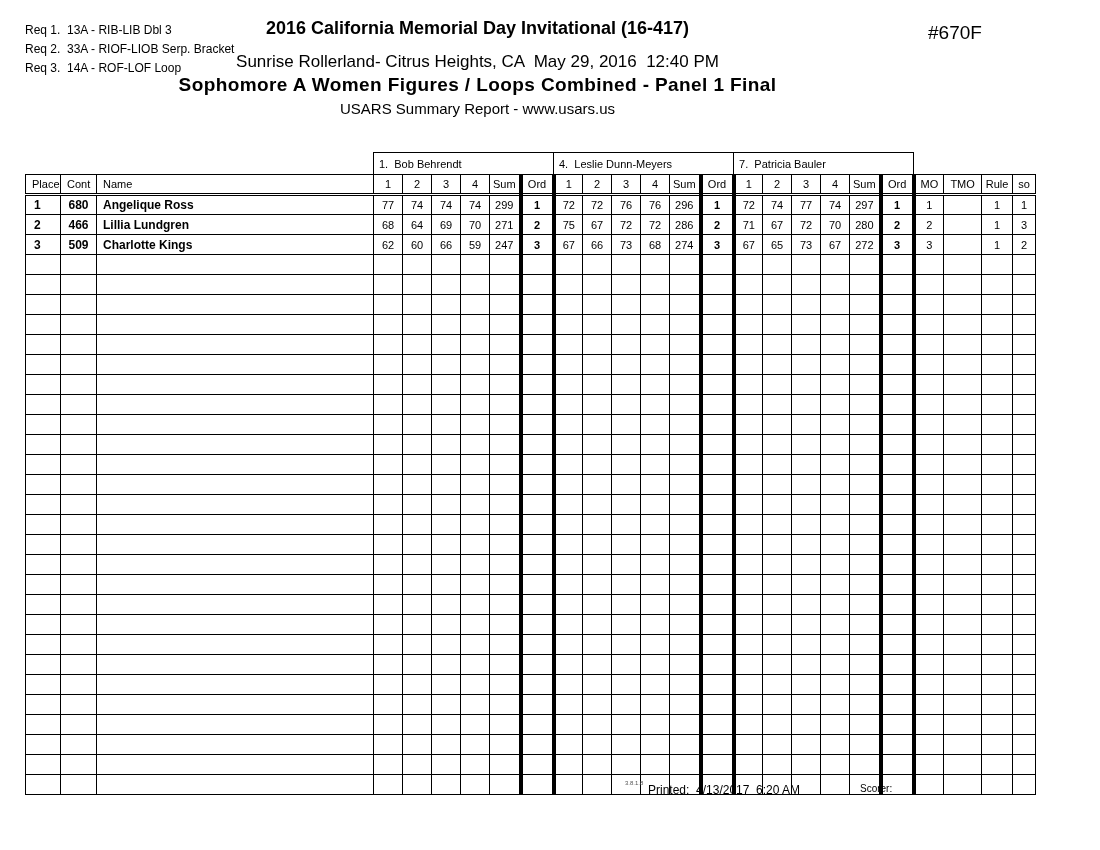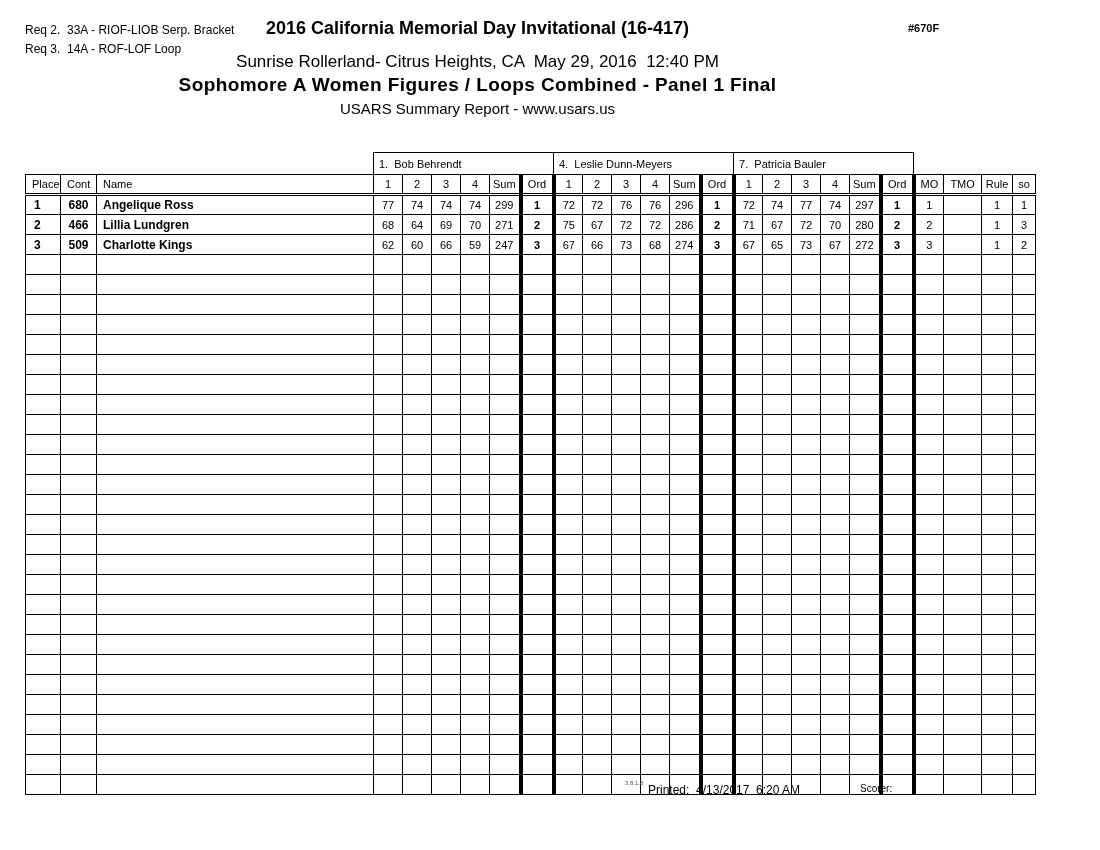--- a/index.html
+++ b/index.html
@@ -21,22 +21,22 @@
   }
   .title-block {
     position: absolute; left: 0; top: 18px; width: 955px;
     text-align: center; z-index: 2;
   }
   .title-main  { font-size: 18px; font-weight: bold; }
   .title-venue { font-size: 17px; margin-top: 13px; }
   .title-event { font-size: 19px; font-weight: bold; margin-top: 2px; letter-spacing: 0.4px; }
   .title-report{ font-size: 15px; margin-top: 4px; }
   .event-number {
-    position: absolute; left: 908px; top: 22px;
-    font-size: 11px; font-weight: bold;
+    position: absolute; left: 928px; top: 22px;
+    font-size: 19px; font-weight: normal;
   }
 
   
   .results-table {
     position: absolute; left: 25px; top: 152px;
     border-collapse: collapse; table-layout: fixed;
     width: 1010px;
     font-size: 11px;
   }
   .results-table td {
@@ -77,20 +77,21 @@
   }
   .footer-scorer {
     position: absolute; left: 860px; top: 783px;
     font-size: 10px;
   }
 </style>
 </head>
 <body>
 
 <div class="req-list">
+  <div class="pre">Req 1.  13A - RIB-LIB Dbl 3</div>
   <div class="pre">Req 2.  33A - RIOF-LIOB Serp. Bracket</div>
   <div class="pre">Req 3.  14A - ROF-LOF Loop</div>
 </div>
 
 <div class="title-block">
   <div class="title-main">2016 California Memorial Day Invitational (16-417)</div>
   <div class="title-venue pre">Sunrise Rollerland- Citrus Heights, CA  May 29, 2016  12:40 PM</div>
   <div class="title-event">Sophomore A Women Figures / Loops Combined - Panel 1 Final</div>
   <div class="title-report">USARS Summary Report - www.usars.us</div>
 </div>

